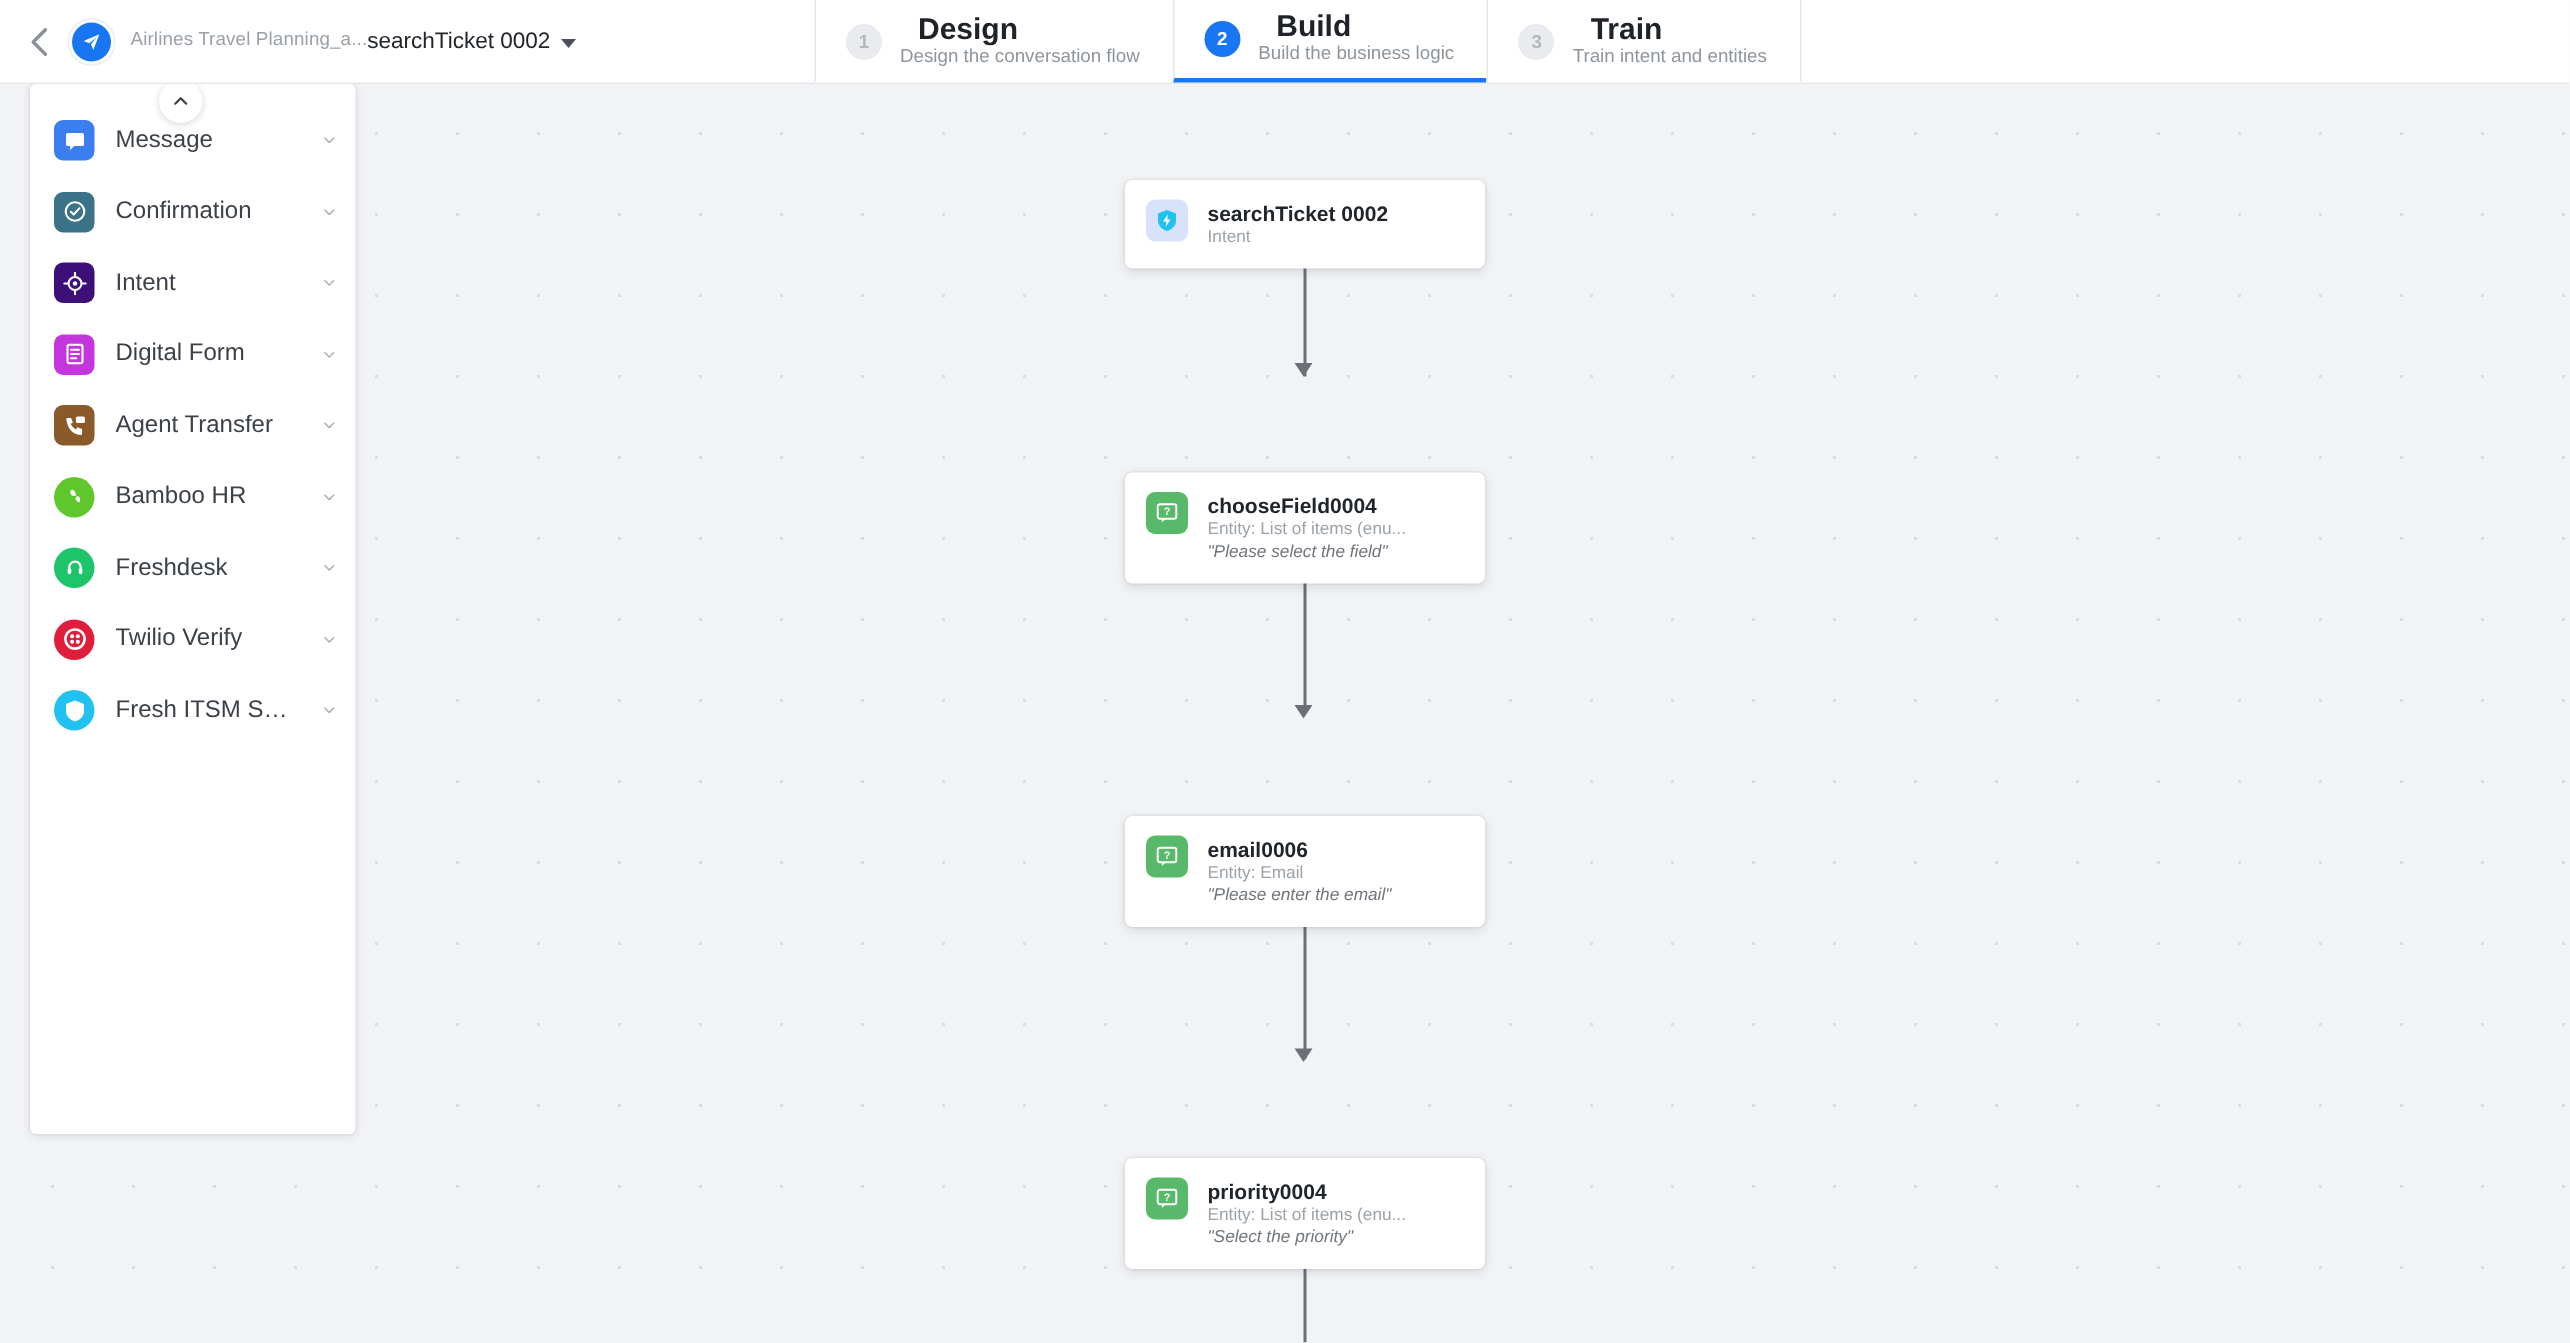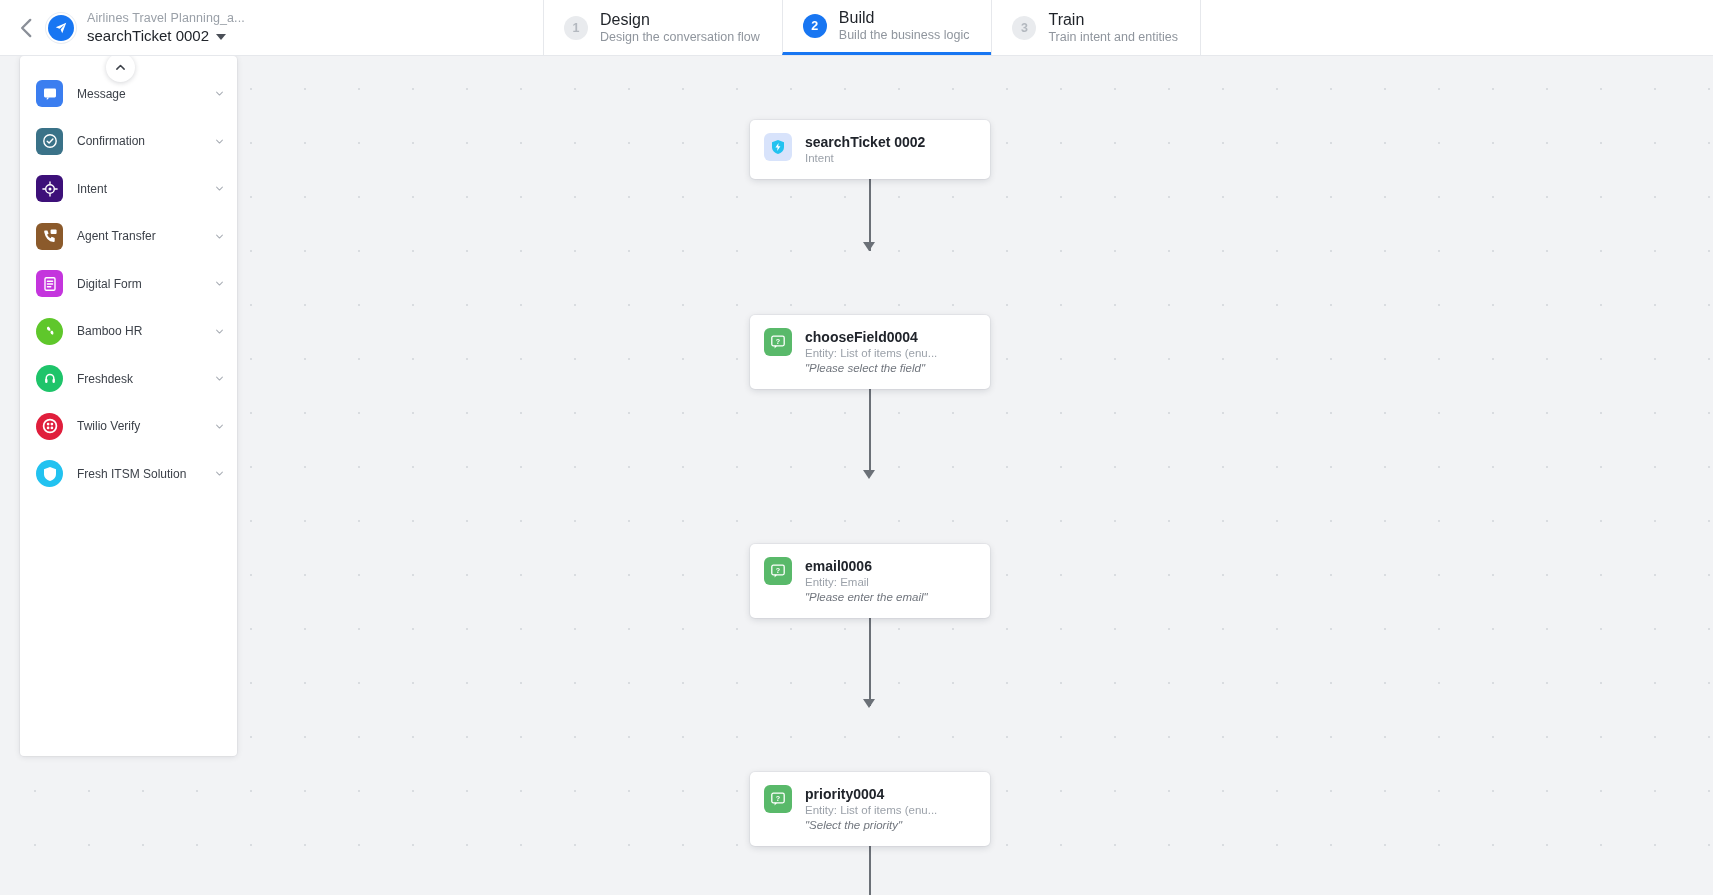--- a/index.html
+++ b/index.html
@@ -29,21 +29,21 @@
     margin-right: 8px;
   }
   .bot-avatar {
     width: 26px; height: 26px; border-radius: 50%;
     background: #1876f2; flex-shrink: 0;
     display:flex; align-items:center; justify-content:center;
     margin-right: 13px;
     box-shadow: 0 0 0 2px #ffffff, 0 0 0 3px #e9edf3;
   }
   .bot-avatar svg { width:14px; height:14px; }
-  .hdr-titles { display:flex; flex-direction:column; justify-content:center; }
+  .hdr-titles { display:flex; flex-direction:row; justify-content:center; }
   .hdr-sub {
     font-size: 12.5px; color:#9aa0a8; line-height:16px;
     letter-spacing: .1px;
   }
   .hdr-main {
     font-size: 15px; color:#21252b; line-height:20px;
     display:flex; align-items:center; gap:7px; cursor:pointer;
   }
   .caret-down {
     width:0;height:0;border-left:5px solid transparent;border-right:5px solid transparent;
@@ -62,21 +62,21 @@
   .step-num {
     width:24px; height:24px; border-radius:50%;
     background:#e9ebee; color:#b3b8bf;
     font-size:12.5px; font-weight:bold;
     display:flex; align-items:center; justify-content:center;
     flex-shrink:0;
   }
   .step.active .step-num { background:#1876f2; color:#fff; }
   .step.active { border-bottom:3px solid #1876f2; }
   .step-txt { display:flex; flex-direction:column; }
-  .step-title { font-size:16px; font-weight:normal; color:#1f2329; line-height:18px; }
+  .step-title { font-size:20px; font-weight:bold; color:#1f2329; line-height:18px;margin-left:12px; }
   .step-desc { font-size:12.5px; color:#8f959d; line-height:16px; }
 
   .hdr-right { flex:1; display:flex; align-items:center; justify-content:flex-end; padding-right:0; }
   .status-pill {
     display:flex; align-items:center; gap:9px;
     background:#f4f5f7; border-radius:5px;
     padding: 7px 16px 7px 13px;
     margin-right:-18px;
     white-space:nowrap;
   }
@@ -120,21 +120,21 @@
     padding: 0 12px 0 16px; cursor:pointer; gap:14px;
   }
   .p-ico {
     width:27px; height:27px; border-radius:6px;
     display:flex; align-items:center; justify-content:center;
     flex-shrink:0; color:#fff;
   }
   .p-ico.round { border-radius:50%; }
   .p-ico svg { width:16px; height:16px; }
   .p-label {
-    font-size:12px; color:#3c4149; flex:1;
+    font-size:16px; color:#3c4149; flex:1;
     white-space:nowrap; overflow:hidden; text-overflow:ellipsis;
   }
   .p-chev { color:#a9aeb5; flex-shrink:0; display:flex; }
   .p-chev svg { width:11px; height:11px; }
 
   
   .flow { position:absolute; top:0; left:0; width:100%; height:100%; }
   .edge {
     position:absolute; width:2px; background:#6b7077; left:869px;
   }
@@ -343,41 +343,41 @@
         </svg>
       </div>
       <span class="p-label">Intent</span>
       <span class="p-chev">
         <svg viewBox="0 0 16 16" fill="none">
           <path d="M3.8 6 L8 10.2 L12.2 6" stroke="#a9aeb5" stroke-width="1.5" stroke-linecap="round" stroke-linejoin="round"></path>
         </svg>
       </span>
     </div>
     <div class="p-item">
+      <div class="p-ico" style="background: rgb(196, 53, 221);">
+        <svg viewBox="0 0 16 16">
+          <rect x="3" y="1.8" width="10" height="12.4" rx="1.3" fill="none" stroke="#ffffff" stroke-width="1.4"></rect>
+          <path d="M5.4 5.2 h5.2 M5.4 8 h5.2 M5.4 10.8 h3.4" stroke="#ffffff" stroke-width="1.4" fill="none" stroke-linecap="round" stroke-linejoin="round"></path>
+        </svg>
+      </div>
+      <span class="p-label">Digital Form</span>
+      <span class="p-chev">
+        <svg viewBox="0 0 16 16" fill="none">
+          <path d="M3.8 6 L8 10.2 L12.2 6" stroke="#a9aeb5" stroke-width="1.5" stroke-linecap="round" stroke-linejoin="round"></path>
+        </svg>
+      </span>
+    </div>
+    <div class="p-item">
       <div class="p-ico" style="background: rgb(139, 90, 43);">
         <svg viewBox="0 0 16 16">
           <path d="M3 2.6 h2.4 l1.2 3 -1.5 1.1 q1.2 2.4 3.4 3.6 l1.2-1.5 3 1.2 V13 q0 1-1 1 Q4 13.4 2.2 4 q-.2-1.4 .8-1.4 Z" fill="#ffffff"></path>
           <rect x="8.6" y="1.6" width="6" height="4.4" rx="1" fill="#ffffff"></rect>
         </svg>
       </div>
       <span class="p-label">Agent Transfer</span>
-      <span class="p-chev">
-        <svg viewBox="0 0 16 16" fill="none">
-          <path d="M3.8 6 L8 10.2 L12.2 6" stroke="#a9aeb5" stroke-width="1.5" stroke-linecap="round" stroke-linejoin="round"></path>
-        </svg>
-      </span>
-    </div>
-    <div class="p-item">
-      <div class="p-ico" style="background: rgb(196, 53, 221);">
-        <svg viewBox="0 0 16 16">
-          <rect x="3" y="1.8" width="10" height="12.4" rx="1.3" fill="none" stroke="#ffffff" stroke-width="1.4"></rect>
-          <path d="M5.4 5.2 h5.2 M5.4 8 h5.2 M5.4 10.8 h3.4" stroke="#ffffff" stroke-width="1.4" fill="none" stroke-linecap="round" stroke-linejoin="round"></path>
-        </svg>
-      </div>
-      <span class="p-label">Digital Form</span>
       <span class="p-chev">
         <svg viewBox="0 0 16 16" fill="none">
           <path d="M3.8 6 L8 10.2 L12.2 6" stroke="#a9aeb5" stroke-width="1.5" stroke-linecap="round" stroke-linejoin="round"></path>
         </svg>
       </span>
     </div>
     <div class="p-item">
       <div class="p-ico round" style="background: rgb(95, 199, 43);">
         <svg viewBox="0 0 16 16">
           <path d="M6.2 3.4 q2.4 1 2.4 4.2 q-2.8 .6-3.6-1.6 q-.6-1.8 1.2-2.6 Z" fill="#ffffff"></path>

